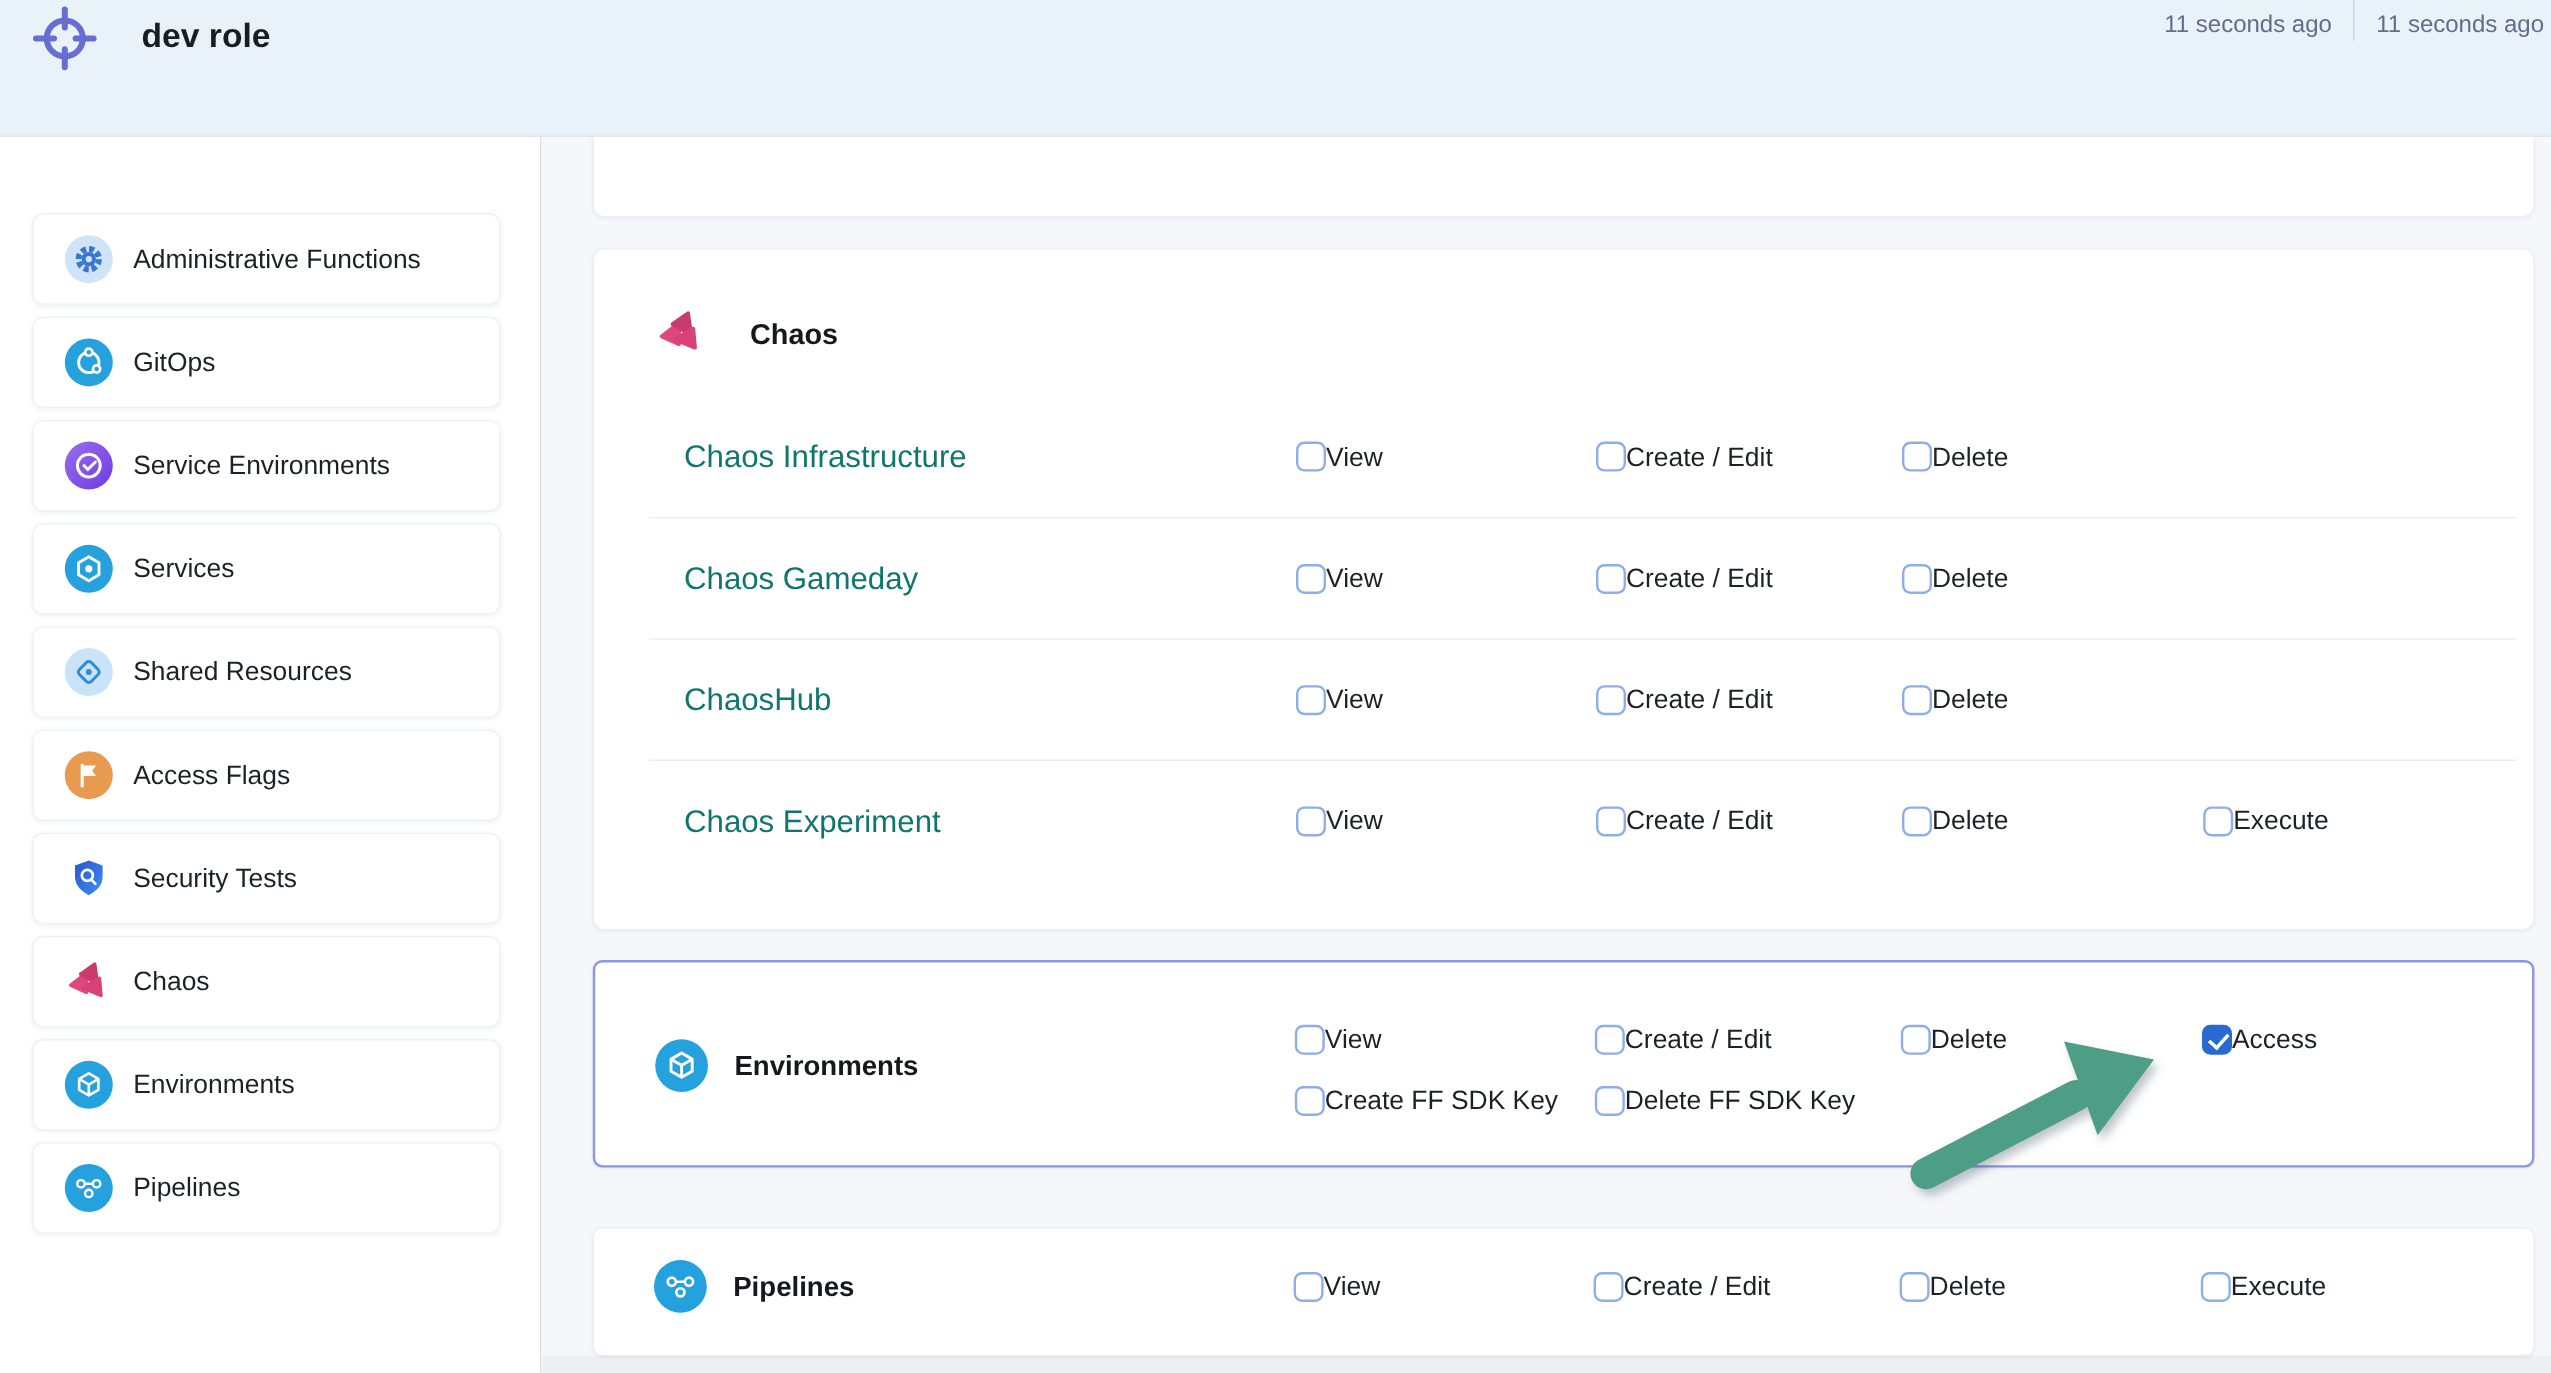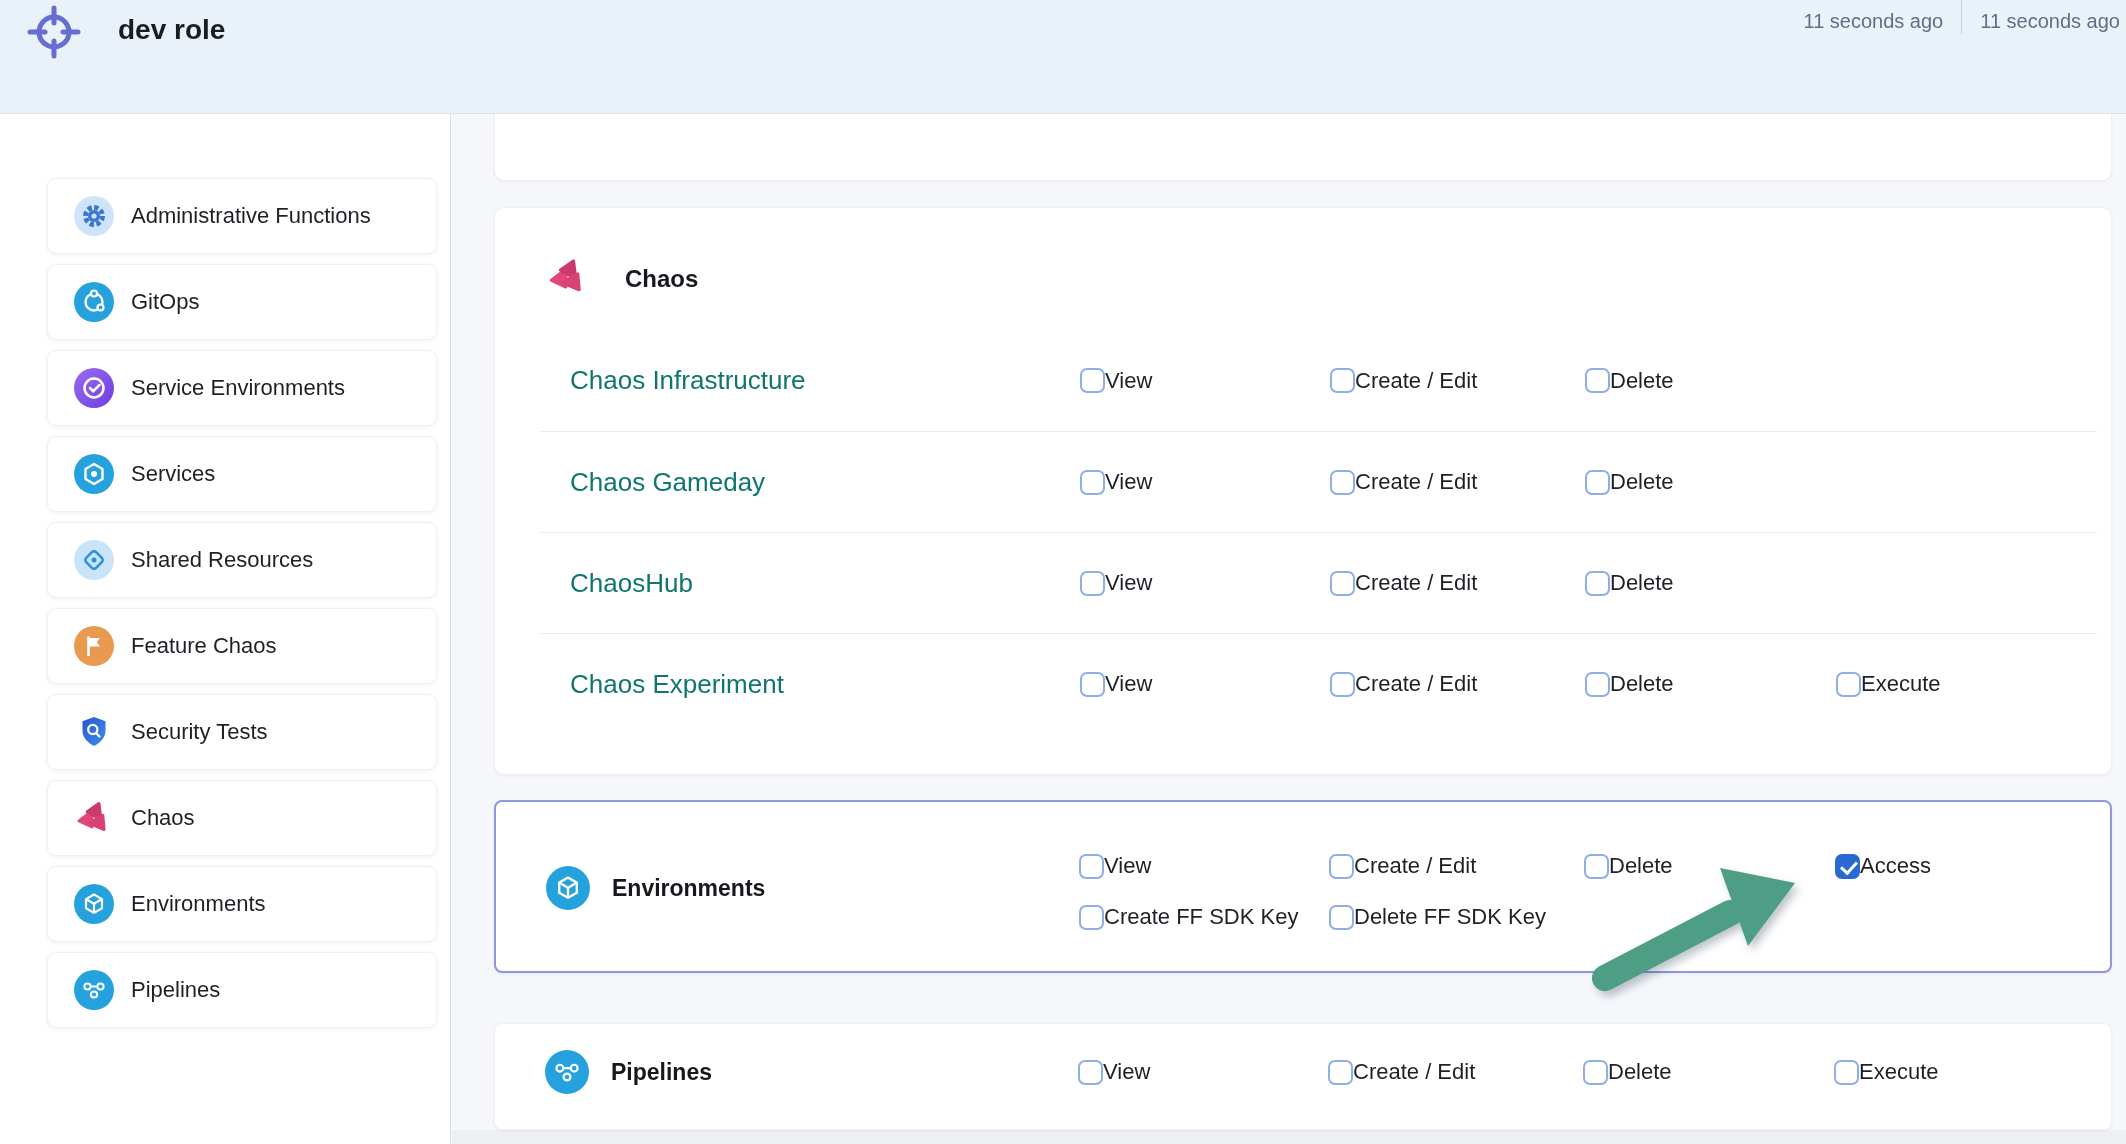--- a/index.html
+++ b/index.html
@@ -12,21 +12,21 @@
     background:#e9f2f9; border-bottom:1px solid #dde4ec; z-index:5; }
   .hdr .xhair { position:absolute; left:26px; top:4px; }
   .hdr h1 { position:absolute; left:118px; top:14px; font-size:28px; font-weight:600; color:#1a1d22; }
   .stamps { position:absolute; right:6px; top:0; display:flex; align-items:center; }
   .stamps span.t { padding-top:9px; font-size:20px; color:#626d88; }
   .stamps .vdiv { width:1px; height:34px; background:#c7cfda; margin:0 18px; }
 
   
   .sidebar { position:absolute; left:0; top:114px; width:451px; height:1030px;
     background:#ffffff; border-right:1px solid #d9dde4; z-index:4;
-    display:flex; flex-direction:column; gap:10px; padding-top:64px;padding-left:20px; }
+    display:flex; flex-direction:column; gap:10px; padding-top:64px; }
   .scard { margin-left:27px; width:390px; height:76px; background:#fff;
     border:1px solid #eef0f4; border-radius:9px;
     box-shadow:0 1px 4px rgba(40,50,70,.07); display:flex; align-items:center; cursor:pointer; }
   .scard .ic { width:40px; height:40px; border-radius:50%; margin-left:26px;
     display:flex; align-items:center; justify-content:center; flex:0 0 auto; }
   .scard .lbl { margin-left:17px; font-size:22px; color:#1d2126; }
   .ic.flat { border-radius:0; background:transparent !important; }
   .bg-ltblue { background:#cfe4f9; }
   .bg-blue   { background:#25a2de; }
   .bg-shared { background:#c9e3f8; }
@@ -155,21 +155,21 @@
       <span class="lbl">Shared Resources</span>
     </div>
 
     <div class="scard">
       <span class="ic bg-orange">
         <svg width="40" height="40" viewBox="0 0 40 40">
           <path d="M14.5 29 V11.5" stroke="#fff" stroke-width="2.6" stroke-linecap="round" fill="none"></path>
           <path d="M14.5 12 h11.5 l-3.2 4.3 3.2 4.3 h-11.5 Z" fill="#fff"></path>
         </svg>
       </span>
-      <span class="lbl">Feature Chaos</span>
+      <span class="lbl">Access Flags</span>
     </div>
 
     <div class="scard">
       <span class="ic flat">
         <svg width="40" height="40" viewBox="0 0 40 40">
           <defs>
             <linearGradient id="shgrad" x1="0" y1="0" x2="1" y2="1">
               <stop offset="0" stop-color="#2b55d0"></stop>
                 <stop offset="1" stop-color="#3f8ef0"></stop>
             </linearGradient>

